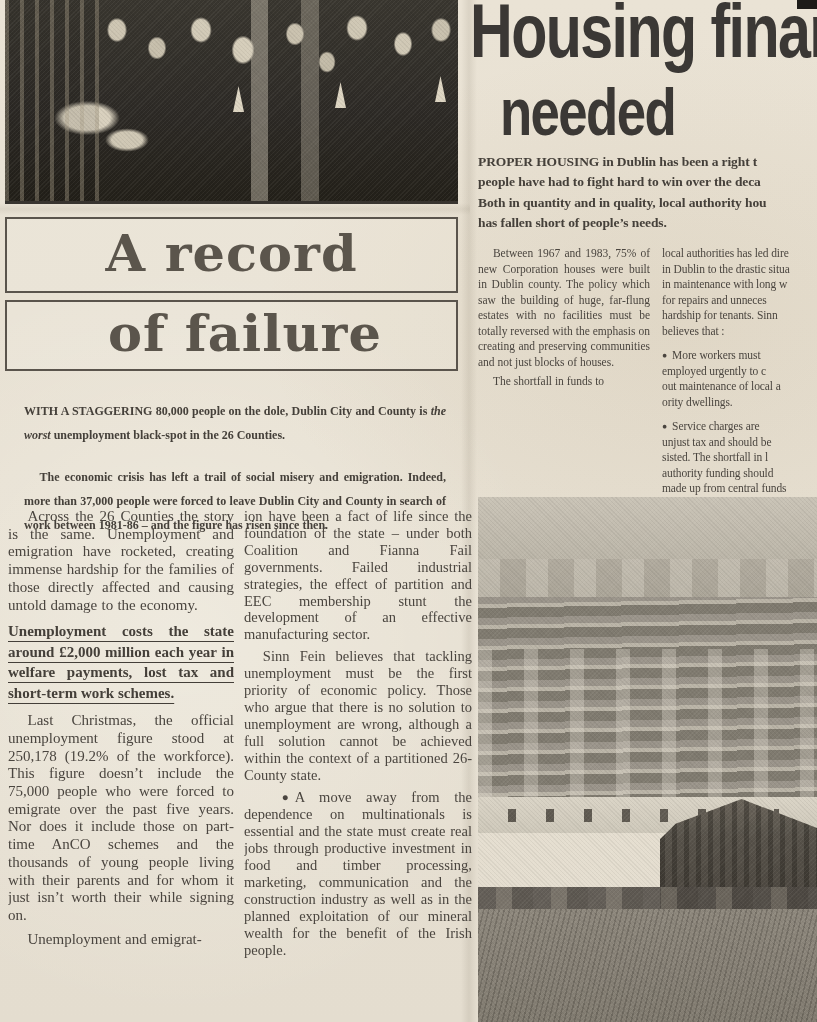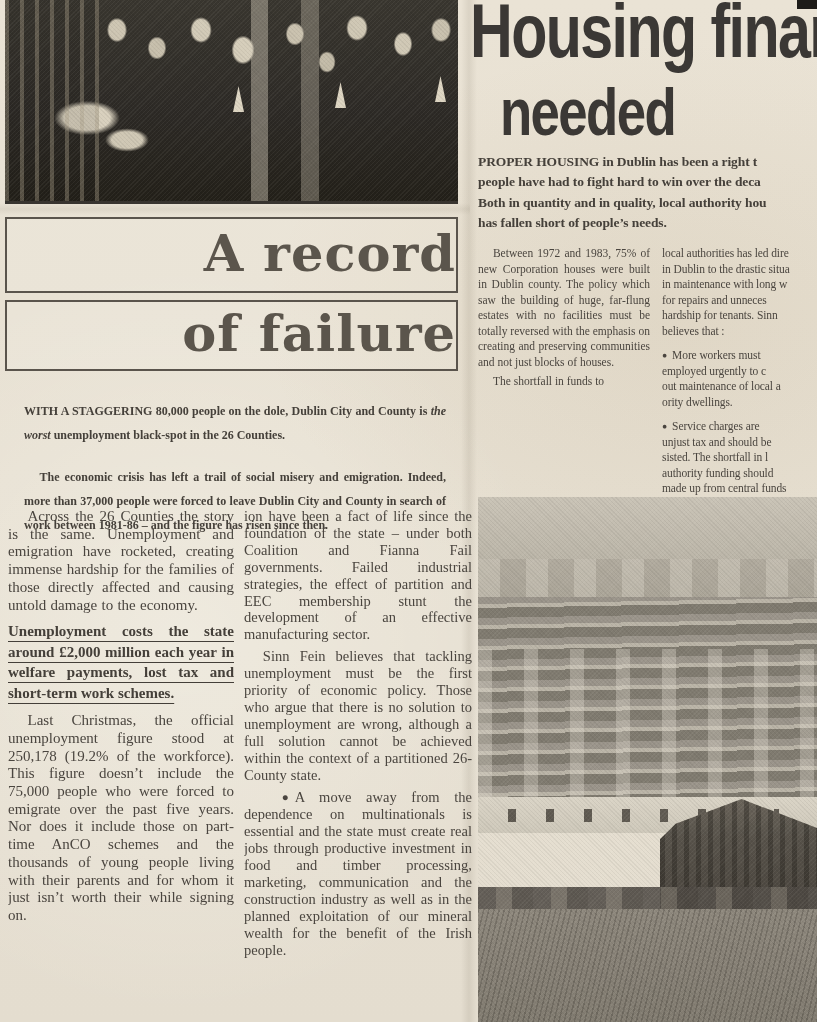--- a/index.html
+++ b/index.html
@@ -37,21 +37,21 @@
   .pt-door{left:0;top:0;width:94px;height:201px;
     background:repeating-linear-gradient(90deg,rgba(150,140,120,0.45) 0 4px,rgba(25,23,20,0.1) 4px 15px);}
   .pt-collar{width:11px;height:26px;background:#ddd5c2;clip-path:polygon(50% 0,100% 100%,0 100%);}
   .grain{left:0;top:0;right:0;bottom:0;
     background:
       repeating-linear-gradient(45deg,rgba(0,0,0,0.05) 0 1px,transparent 1px 3px),
       repeating-linear-gradient(135deg,rgba(255,255,240,0.05) 0 1px,transparent 1px 3px);}
 
   
   .hbox{left:5px;width:453px;border:2.5px solid #5a544c;box-sizing:border-box;
-    display:flex;align-items:center;justify-content:flex-end;
+    display:flex;align-items:center;justify-content:center;
     background:rgba(255,253,245,0.12);}
   .hbox1{top:217px;height:76px;}
   .hbox2{top:300px;height:71px;padding-left:27px;}
   .hbox span{font-family:"DejaVu Serif",serif;font-weight:700;font-size:51px;
     color:#5b554c;letter-spacing:1px;line-height:1;padding-bottom:4px;}
 
   
   .intro{left:6px;top:381px;width:458px;}
   .lead-p{margin:18px;font-weight:700;font-size:12px;line-height:24px;
     text-align:justify;color:#45403a;}
@@ -148,20 +148,21 @@
 
 <div class="abs intro">
   <p class="lead-p"><span>WITH A STAGGERING 80,000 people on the dole, Dublin City and County is </span><em>the worst</em><span> unemployment black-spot in the 26 Counties.</span></p>
   <p class="lead-p indent">The economic crisis has left a trail of social misery and emigration. Indeed, more than 37,000 people were forced to leave Dublin City and County in search of work between 1981-86 – and the figure has risen since then.</p>
 </div>
 
 <div class="abs col col1">
   <p class="body-p indent">Across the 26 Counties the story is the same. Unemployment and emigration have rocketed, creating immense hardship for the families of those directly affected and causing untold damage to the economy.</p>
   <p class="subhead">Unemployment costs the state around £2,000 million each year in welfare payments, lost tax and short-term work schemes.</p>
   <p class="body-p indent">Last Christmas, the official unemployment figure stood at 250,178 (19.2% of the workforce). This figure doesn’t include the 75,000 people who were forced to emigrate over the past five years. Nor does it include those on part-time AnCO schemes and the thousands of young people living with their parents and for whom it just isn’t worth their while signing on.</p>
+  <p class="body-p indent">Unemployment and emigrat-</p>
 </div>
 
 <div class="abs col col2">
   <p class="body-p">ion have been a fact of life since the foundation of the state – under both Coalition and Fianna Fail governments. Failed industrial strategies, the effect of partition and EEC membership stunt the development of an effective manufacturing sector.</p>
   <p class="body-p indent">Sinn Fein believes that tackling unemployment must be the first priority of economic policy. Those who argue that there is no solution to unemployment are wrong, although a full solution cannot be achieved within the context of a partitioned 26-County state.</p>
   <p class="body-p indent"><span class="bullet">●</span><span>A move away from the dependence on multinationals is essential and the state must create real jobs through productive investment in food and timber processing, marketing, communication and the construction industry as well as in the planned exploitation of our mineral wealth for the benefit of the Irish people.</span></p>
 </div>
 
 <div class="abs banner1">
   <span class="banner-text">Housing finance</span>
@@ -171,21 +172,21 @@
 </div>
 
 <div class="abs rlead">
   <div class="rlead-line">PROPER HOUSING in Dublin has been a right t</div>
   <div class="rlead-line">people have had to fight hard to win over the deca</div>
   <div class="rlead-line">Both in quantity and in quality, local authority hou</div>
   <div class="rlead-line">has fallen short of people’s needs.</div>
 </div>
 
 <div class="abs rcol1">
-  <p class="hbody indent">Between 1972 and 1983, 75% of new Corporation houses were built in Dublin county. The policy which saw the building of huge, far-flung estates with no facilities must be totally reversed with the emphasis on creating and preserving communities and not just blocks of houses.</p>
+  <p class="hbody indent">Between 1967 and 1983, 75% of new Corporation houses were built in Dublin county. The policy which saw the building of huge, far-flung estates with no facilities must be totally reversed with the emphasis on creating and preserving communities and not just blocks of houses.</p>
   <p class="hbody indent">The shortfall in funds to</p>
 </div>
 
 <div class="abs rcol2">
   <div class="rline">local authorities has led dire</div>
   <div class="rline">in Dublin to the drastic situa</div>
   <div class="rline">in maintenance with long w</div>
   <div class="rline">for repairs and unneces</div>
   <div class="rline">hardship for tenants. Sinn</div>
   <div class="rline">believes that :</div>

